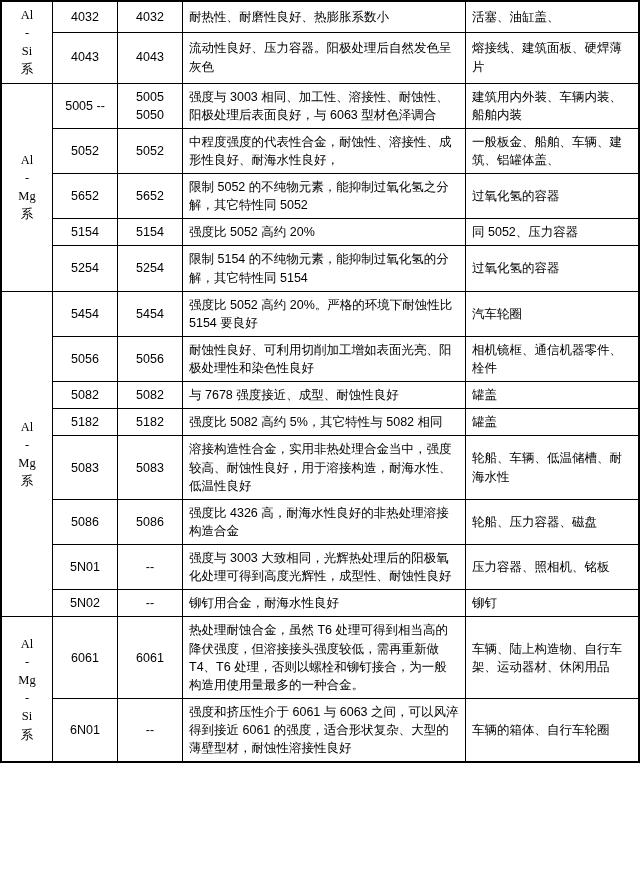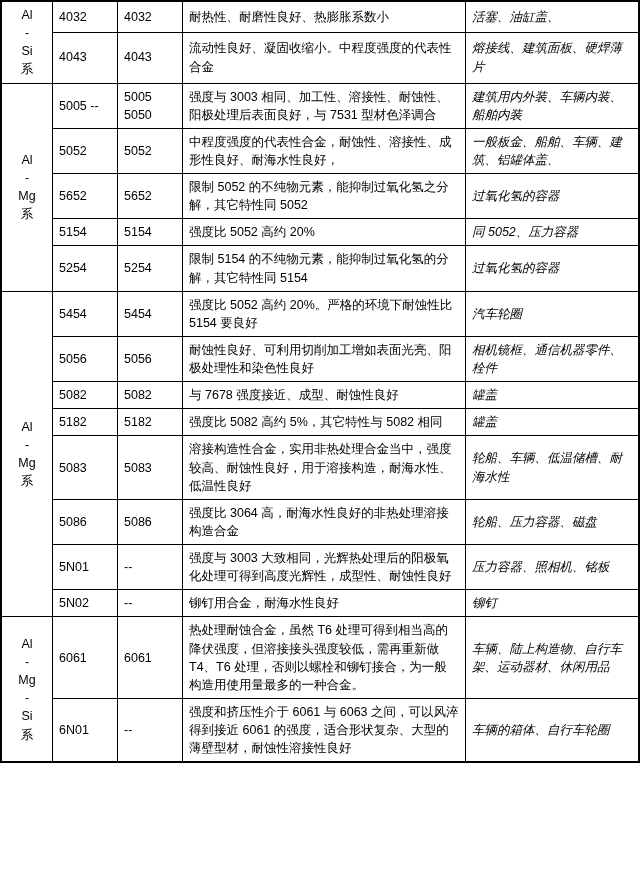--- a/index.html
+++ b/index.html
@@ -31,38 +31,39 @@
   td.group-cell {
     text-align: center;
     width: 38px;
     border-left: 2px solid #000;
     border-top: 2px solid #000;
     border-bottom: 2px solid #000;
     font-size: 12.5px;
     line-height: 1.5;
   }
   td.code-cell {
+    text-align: center;
     width: 52px;
   }
   td.desc-cell {
     width: 270px;
     text-align: left;
     margin-top: 31px;
   }
   td.use-cell {
     width: 160px;
     text-align: left;
     border-right: 2px solid #000;
-    font-style: italic;
   }
   tr.group-top td {
     border-top: 2px solid #000;
   }
   .group-label span {
     display: block;
+    font-family: Liberation Serif, serif;
   }
 </style>
 </head>
 <body>
 
 <table id="alloy-table">
   <tbody>
       <tr class="group-top">
         <td class="group-cell group-label" rowspan="2">
           <span>Al</span>
@@ -71,33 +72,33 @@
           <span>系</span>
         </td>
         <td class="code-cell">4032</td>
         <td class="code-cell">4032</td>
         <td class="desc-cell">耐热性、耐磨性良好、热膨胀系数小</td>
         <td class="use-cell">活塞、油缸盖、</td>
       </tr>
       <tr>
         <td class="code-cell">4043</td>
         <td class="code-cell">4043</td>
-        <td class="desc-cell">流动性良好、凝固收缩小。中程度强度的代表性合金</td>
+        <td class="desc-cell">流动性良好、压力容器。阳极处理后自然发色呈灰色</td>
         <td class="use-cell">熔接线、建筑面板、硬焊薄片</td>
       </tr>
       <tr class="group-top">
         <td class="group-cell group-label" rowspan="5">
           <span>Al</span>
           <span>-</span>
           <span>Mg</span>
           <span>系</span>
         </td>
         <td class="code-cell">5005 --</td>
         <td class="code-cell">5005 5050</td>
-        <td class="desc-cell">强度与 3003 相同、加工性、溶接性、耐蚀性、阳极处理后表面良好，与 7531 型材色泽调合</td>
+        <td class="desc-cell">强度与 3003 相同、加工性、溶接性、耐蚀性、阳极处理后表面良好，与 6063 型材色泽调合</td>
         <td class="use-cell">建筑用内外装、车辆内装、船舶内装</td>
       </tr>
       <tr>
         <td class="code-cell">5052</td>
         <td class="code-cell">5052</td>
         <td class="desc-cell">中程度强度的代表性合金，耐蚀性、溶接性、成形性良好、耐海水性良好，</td>
         <td class="use-cell">一般板金、船舶、车辆、建筑、铝罐体盖、</td>
       </tr>
       <tr>
         <td class="code-cell">5652</td>
@@ -149,21 +150,21 @@
       </tr>
       <tr>
         <td class="code-cell">5083</td>
         <td class="code-cell">5083</td>
         <td class="desc-cell">溶接构造性合金，实用非热处理合金当中，强度较高、耐蚀性良好，用于溶接构造，耐海水性、低温性良好</td>
         <td class="use-cell">轮船、车辆、低温储槽、耐海水性</td>
       </tr>
       <tr>
         <td class="code-cell">5086</td>
         <td class="code-cell">5086</td>
-        <td class="desc-cell">强度比 3064 高，耐海水性良好的非热处理溶接构造合金</td>
+        <td class="desc-cell">强度比 4326 高，耐海水性良好的非热处理溶接构造合金</td>
         <td class="use-cell">轮船、压力容器、磁盘</td>
       </tr>
       <tr>
         <td class="code-cell">5N01</td>
         <td class="code-cell">--</td>
         <td class="desc-cell">强度与 3003 大致相同，光辉热处理后的阳极氧化处理可得到高度光辉性，成型性、耐蚀性良好</td>
         <td class="use-cell">压力容器、照相机、铭板</td>
       </tr>
       <tr>
         <td class="code-cell">5N02</td>

